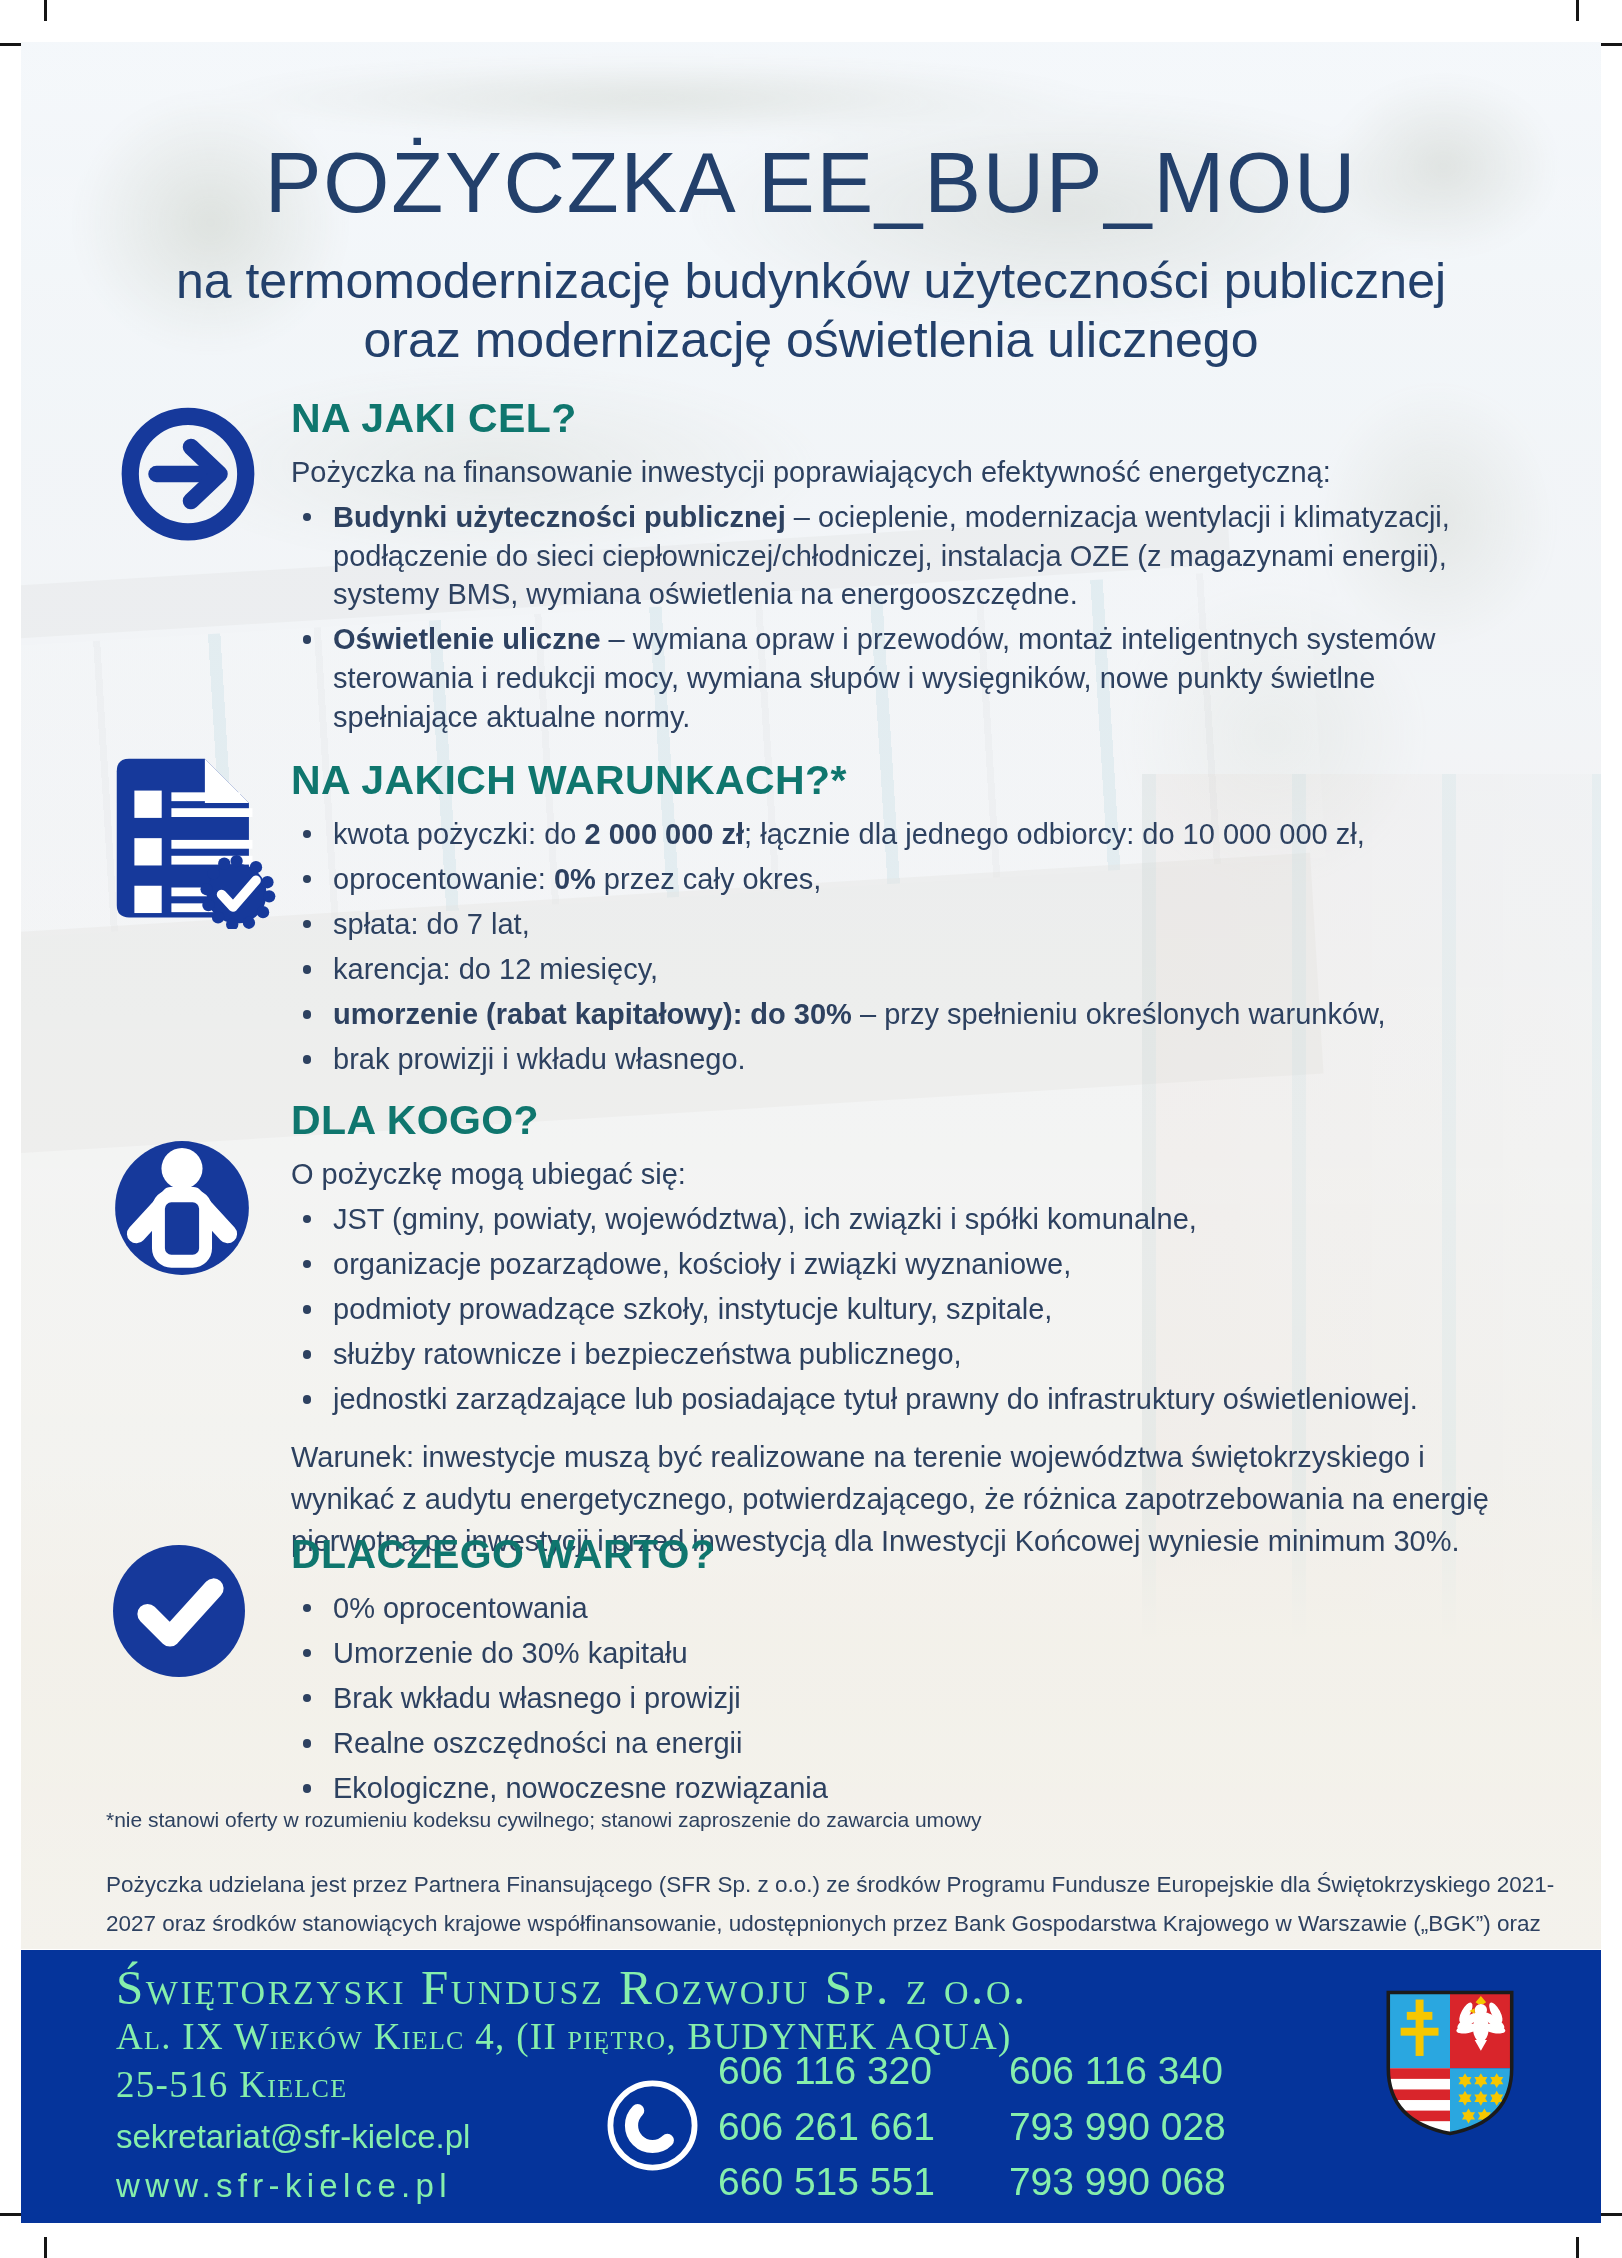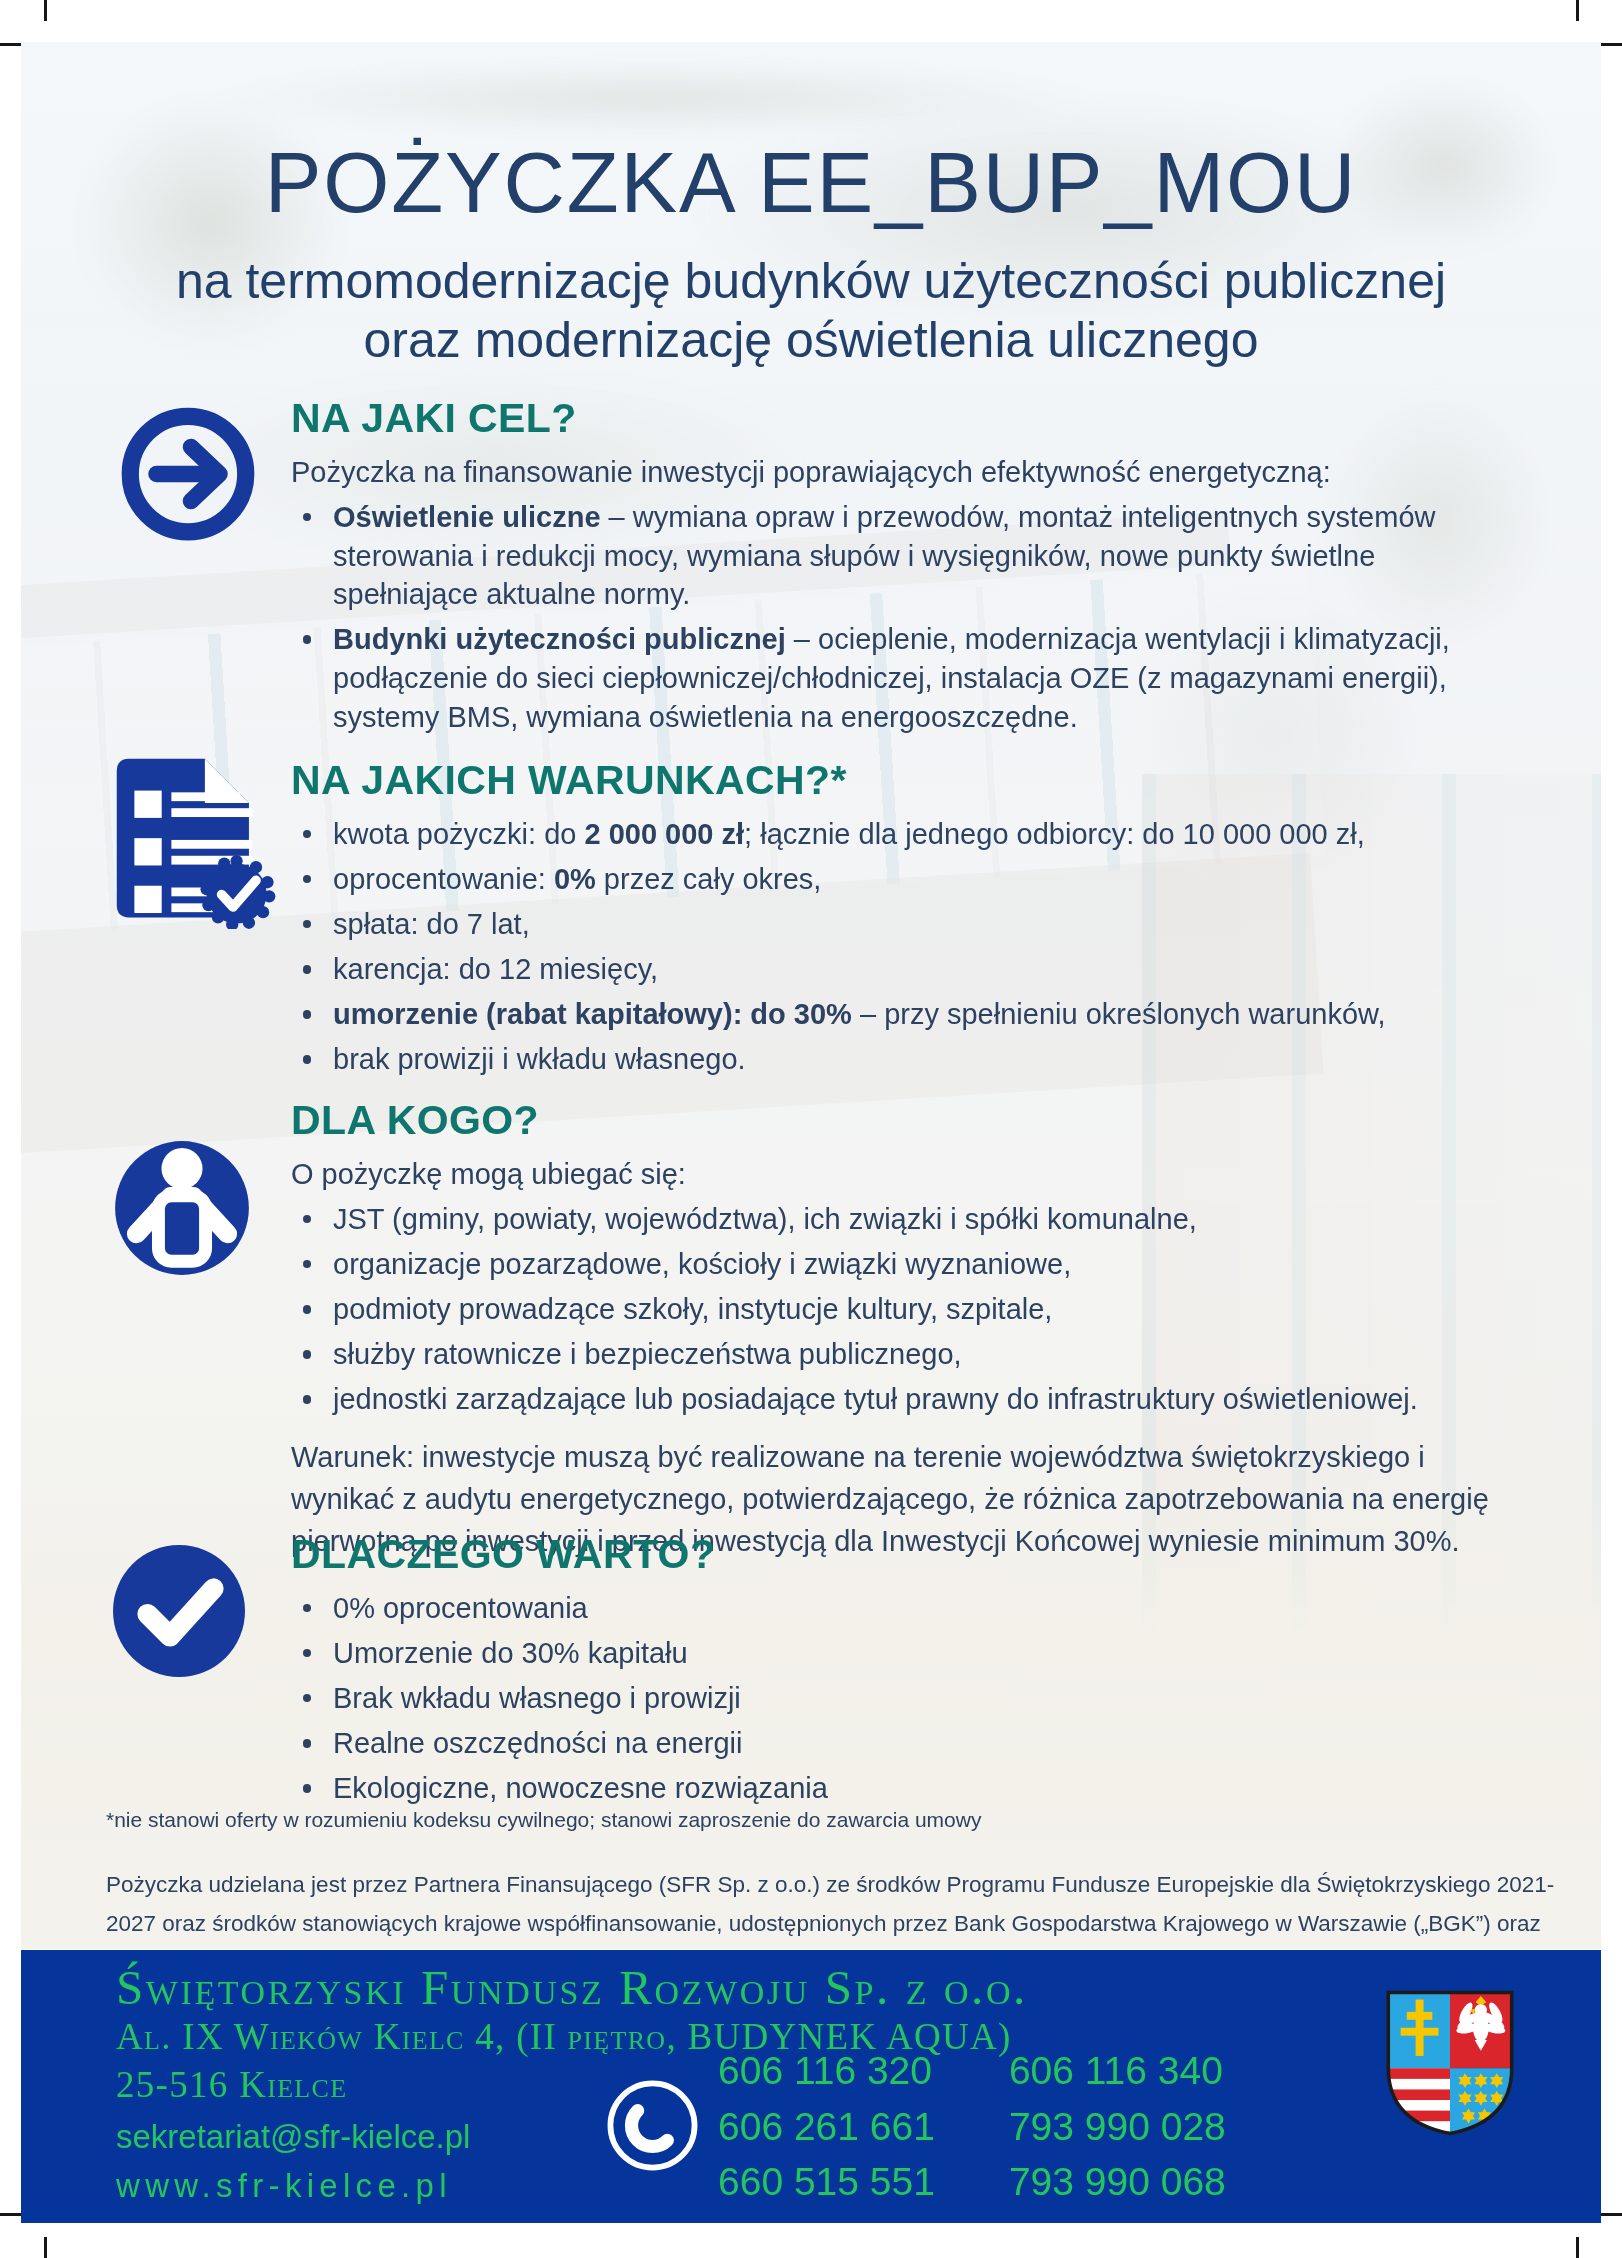--- a/index.html
+++ b/index.html
@@ -50,21 +50,21 @@
   li{position:relative;padding-left:42px;font-size:29px;line-height:1.34;margin:6.2px 0;}
   li::before{content:"";position:absolute;left:11.5px;top:15px;width:8.8px;height:8.8px;border-radius:50%;background:var(--body-navy);}
   .b{font-weight:700;}
   .warunek{margin:17.6px 0 0 0;font-size:29px;line-height:1.45;}
 
   
   .fn1{position:absolute;left:85px;top:1745px;width:1429px;font-size:21px;color:var(--body-navy);}
   .fn2{position:absolute;left:85px;top:1800px;width:1464px;font-size:22.5px;line-height:1.75;color:var(--body-navy);}
 
   
-  .footer{position:absolute;left:21px;top:1950px;width:1580px;height:273px;background:var(--footer-blue);color:#22c55e;}
+  .footer{position:absolute;left:21px;top:1950px;width:1580px;height:273px;background:var(--footer-blue);color:#86efac;}
   .f-serif{font-family:"Liberation Serif",serif;font-variant:small-caps;}
   .f-name{position:absolute;left:95px;top:8.8px;font-size:49px;letter-spacing:2.6px;}
   .f-addr{position:absolute;left:95px;top:65px;font-size:37px;letter-spacing:1.3px;}
   .f-city{position:absolute;left:95px;top:113px;font-size:37px;letter-spacing:1.3px;}
   .f-mail{position:absolute;left:95px;top:168px;font-size:33px;}
   .f-www{position:absolute;left:95px;top:217px;font-size:33px;letter-spacing:5.3px;}
   .phones{position:absolute;left:582px;top:99px;display:flex;align-items:center;gap:16px;}
   .ph-col{display:flex;flex-direction:column;gap:11.5px;font-size:39px;font-weight:400;}
   .ph-col.second{margin-left:58px;}
   .crest{position:absolute;right:84px;top:37px;width:134px;height:152px;}
@@ -106,22 +106,22 @@
         <svg width="150" height="150" viewBox="-100 -100 200 200">
           <circle r="77" fill="none" stroke="var(--icon-blue)" stroke-width="23"></circle>
           <path d="M-42,0 H26" stroke="var(--icon-blue)" stroke-width="22" stroke-linecap="round"></path>
           <path d="M4,-36 L42,0 L4,36" fill="none" stroke="var(--icon-blue)" stroke-width="22" stroke-linecap="round" stroke-linejoin="round"></path>
         </svg>
       </span>
       <div class="sec-content">
         <h2>NA JAKI CEL?</h2>
         <p class="intro">Pożyczka na finansowanie inwestycji poprawiających efektywność energetyczną:</p>
         <ul>
+          <li><span class="b">Budynki użyteczności publicznej</span><span> – ocieplenie, modernizacja wentylacji i klimatyzacji, podłączenie do sieci ciepłowniczej/chłodniczej, instalacja OZE (z magazynami energii), systemy BMS, wymiana oświetlenia na energooszczędne.</span></li>
           <li><span class="b">Oświetlenie uliczne</span><span> – wymiana opraw i przewodów, montaż inteligentnych systemów sterowania i redukcji mocy, wymiana słupów i wysięgników, nowe punkty świetlne spełniające aktualne normy.</span></li>
-          <li><span class="b">Budynki użyteczności publicznej</span><span> – ocieplenie, modernizacja wentylacji i klimatyzacji, podłączenie do sieci ciepłowniczej/chłodniczej, instalacja OZE (z magazynami energii), systemy BMS, wymiana oświetlenia na energooszczędne.</span></li>
         </ul>
       </div>
     </div>
 
     <div class="section" style="top:715px">
       <span class="sec-icon" style="left:94px;top:0">
         <svg width="163" height="172" viewBox="0 0 185 195">
           <path d="M16,2 H102 L152,52 V168 Q152,182 138,182 H16 Q2,182 2,168 V16 Q2,2 16,2 Z" fill="var(--icon-blue)"></path>
           <path d="M102,2 L152,52 L102,52 Z" fill="#ffffff"></path>
           <g fill="#ffffff">

